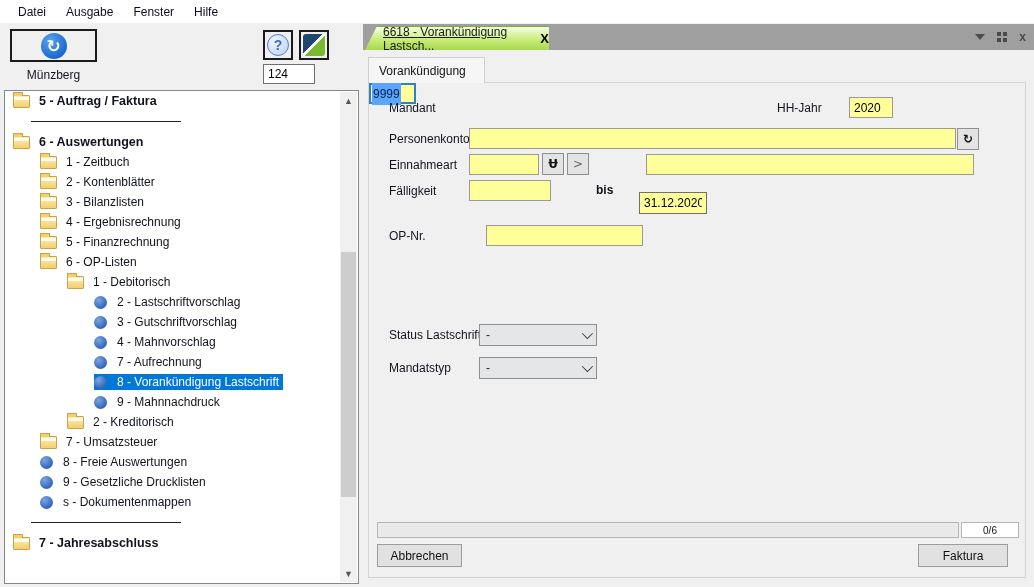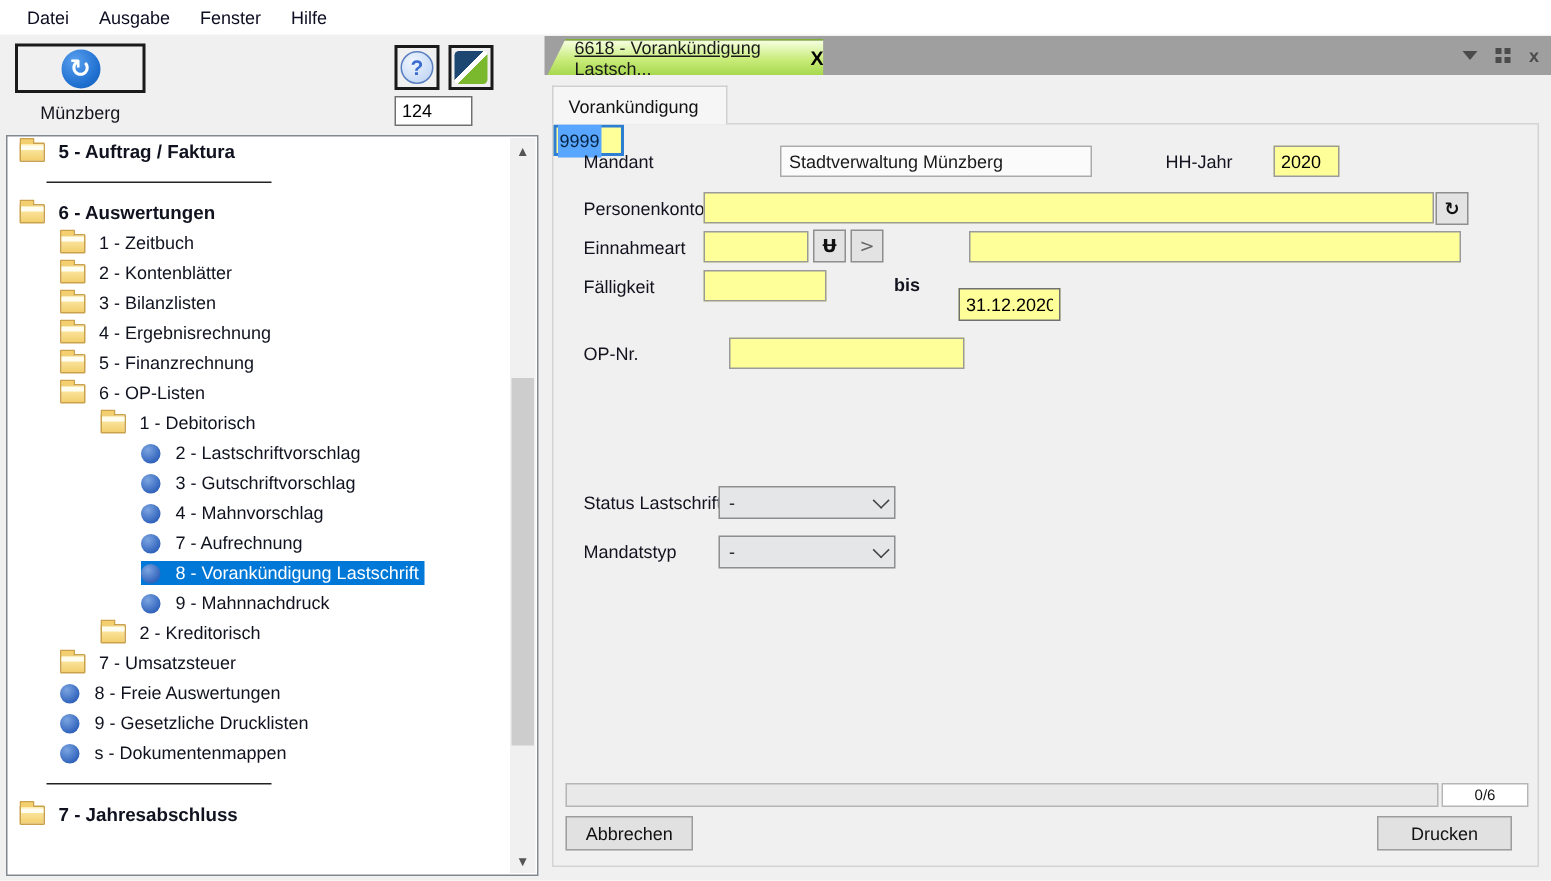--- a/index.html
+++ b/index.html
@@ -258,23 +258,20 @@
   <div id="subtab">
     <span>Vorankündigung</span>
   </div>
 
   <div id="form-pane">
 
     <span class="flabel" style="left:20px; top:18px;">Mandant</span>
     <div id="mandant-field">
       <span class="hl">9999</span>
     </div>
-    <div class="rofield" style="left:151px; top:14px; width:208px; height:21px;">
-      <span>Stadtverwaltung Münzberg</span>
-    </div>
     <span class="flabel" style="left:408px; top:18px;">HH-Jahr</span>
     <input class="yfield" style="left: 480px; top: 14px; width: 44px; height: 21px;" value="2020">
 
     <span class="flabel" style="left:20px; top:49px;">Personenkonto-Nr.</span>
     <input class="yfield" style="left: 100px; top: 45px; width: 487px; height: 21px;" value="">
     <div class="mini-btn" style="left:588px; top:45px;">
       <span style="font-weight:bold;">↻</span>
     </div>
 
     <span class="flabel" style="left:20px; top:75px;">Einnahmeart</span>
@@ -303,16 +300,16 @@
 
     <span class="flabel" style="left:20px; top:278px;">Mandatstyp</span>
     <div class="combo" style="left:110px; top:274px;">
       <span>-</span>
       <span class="chev"></span>
     </div>
 
     <div id="progress-track"></div>
     <div id="progress-counter">0/6</div>
     <div id="cancel-btn" class="form-btn">Abbrechen</div>
-    <div id="print-btn" class="form-btn">Drucken</div>
+    <div id="print-btn" class="form-btn">Faktura</div>
   </div>
 
 </div>
 
 </body></html>

